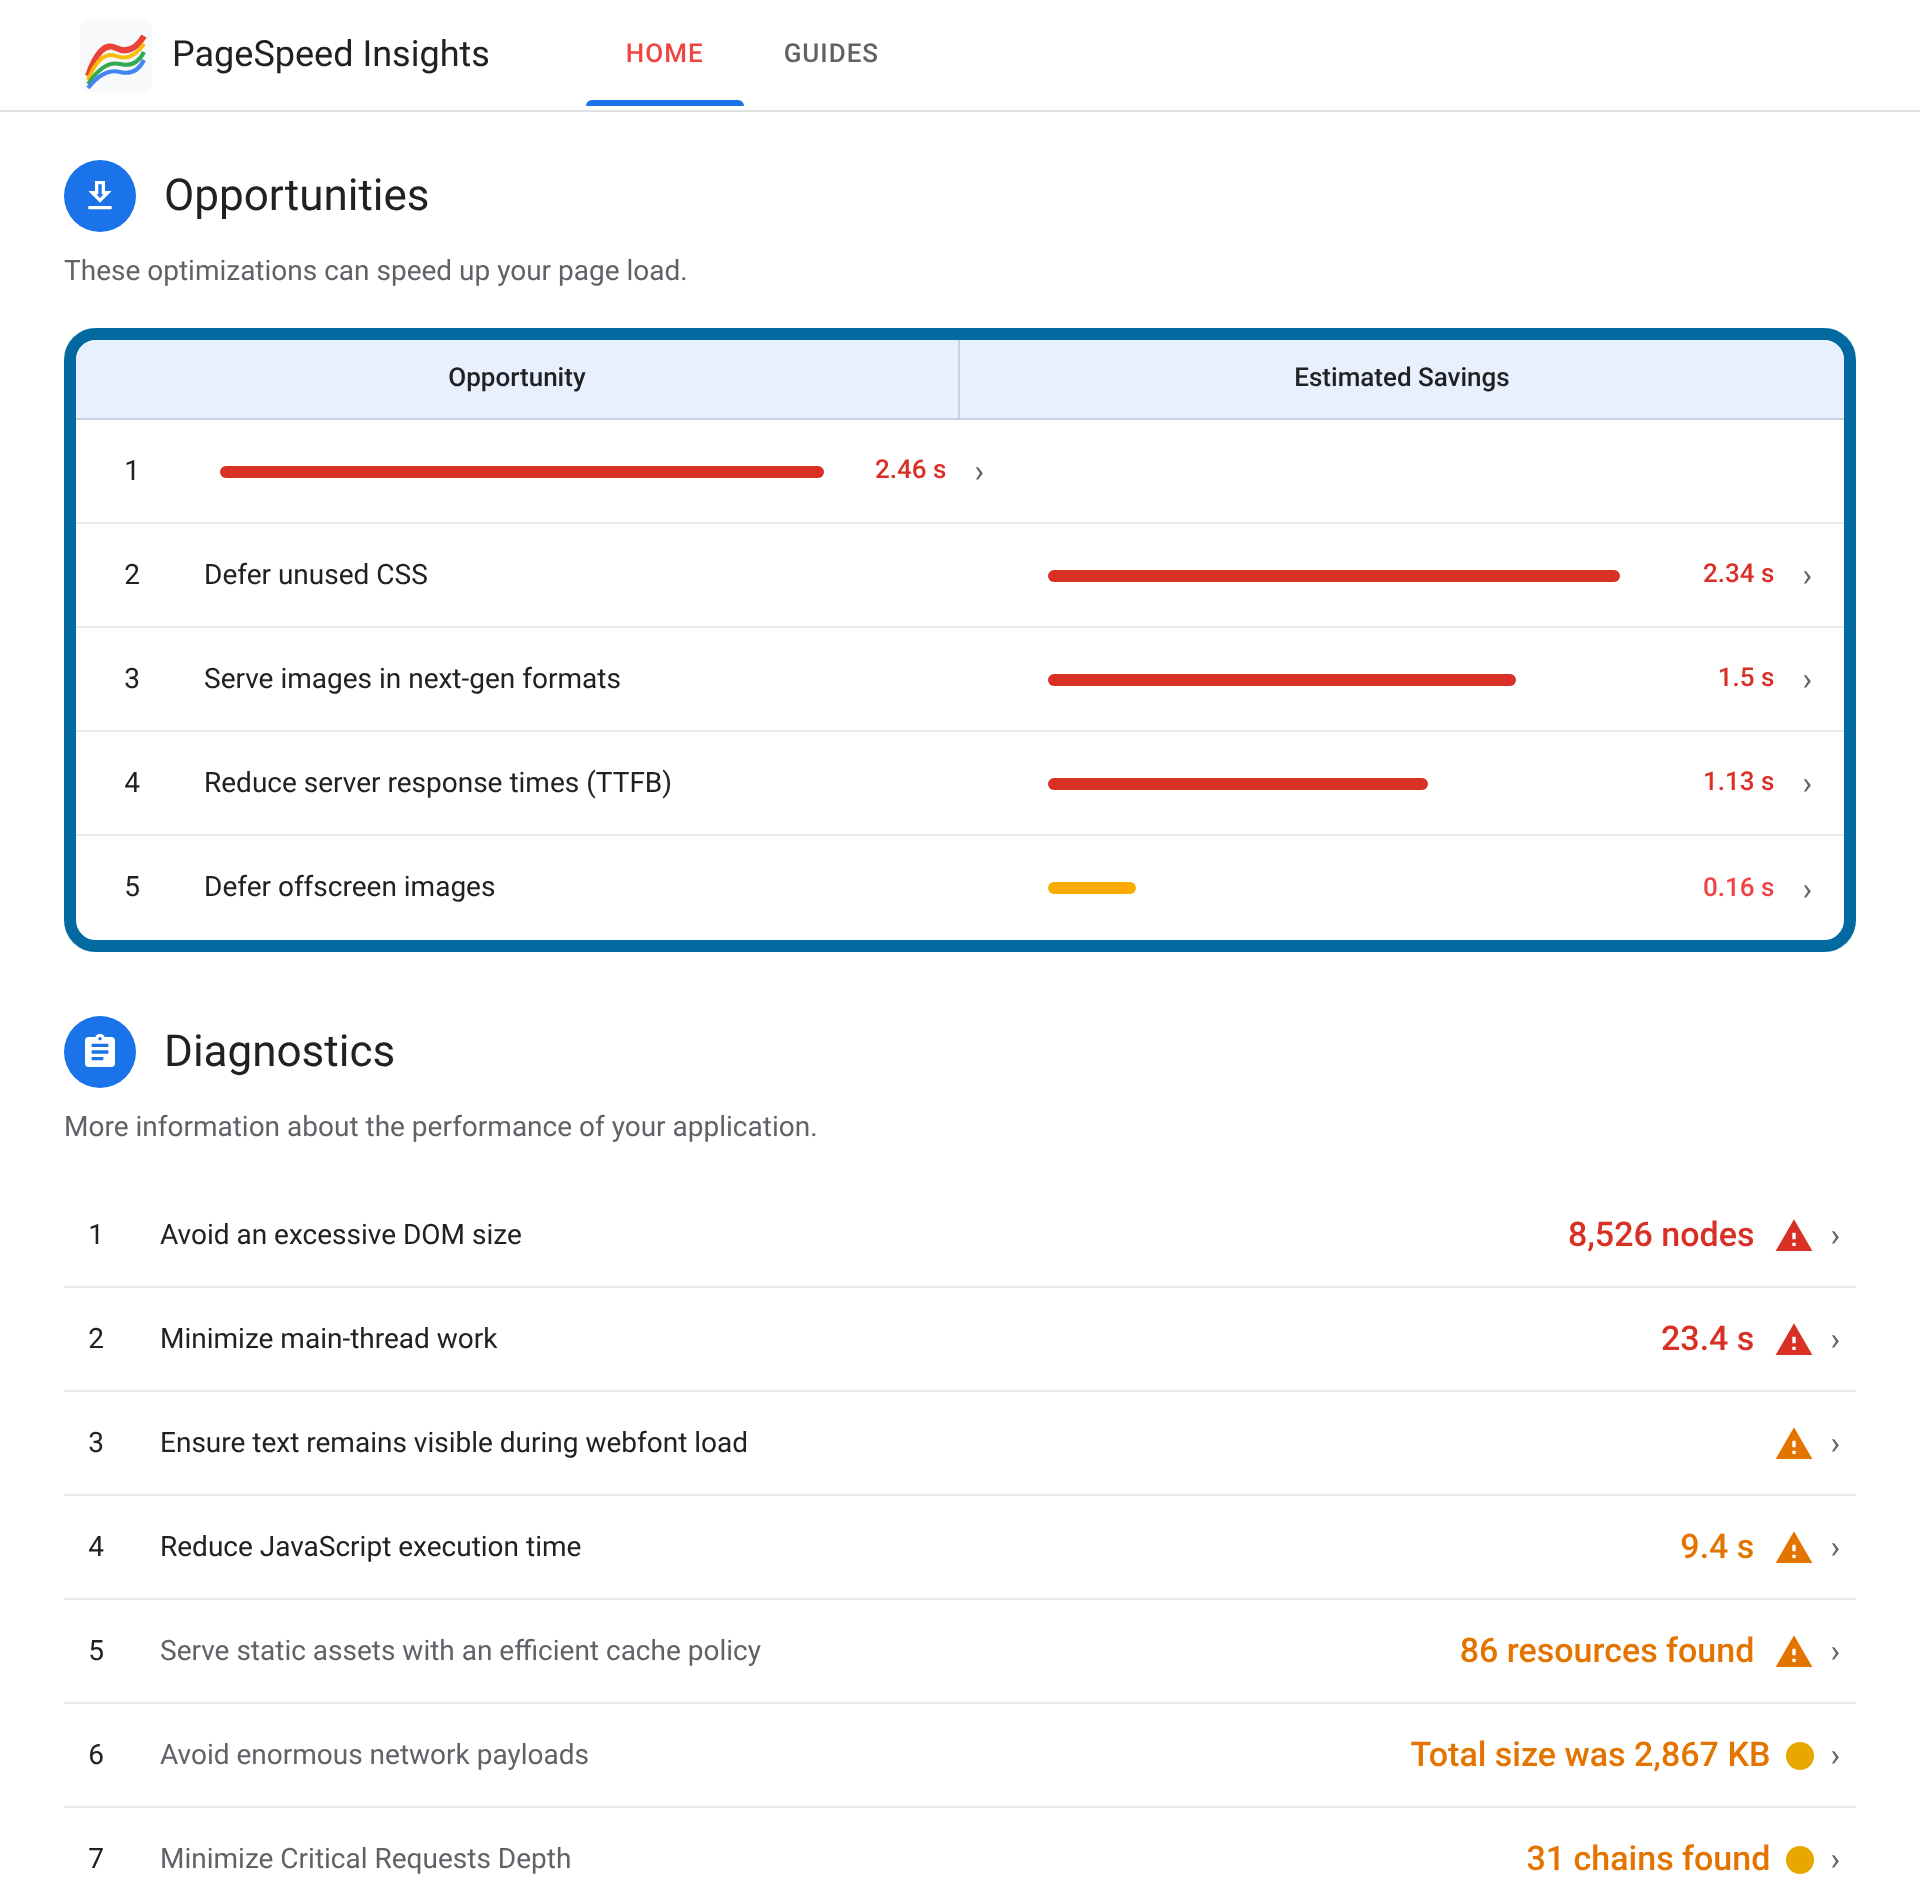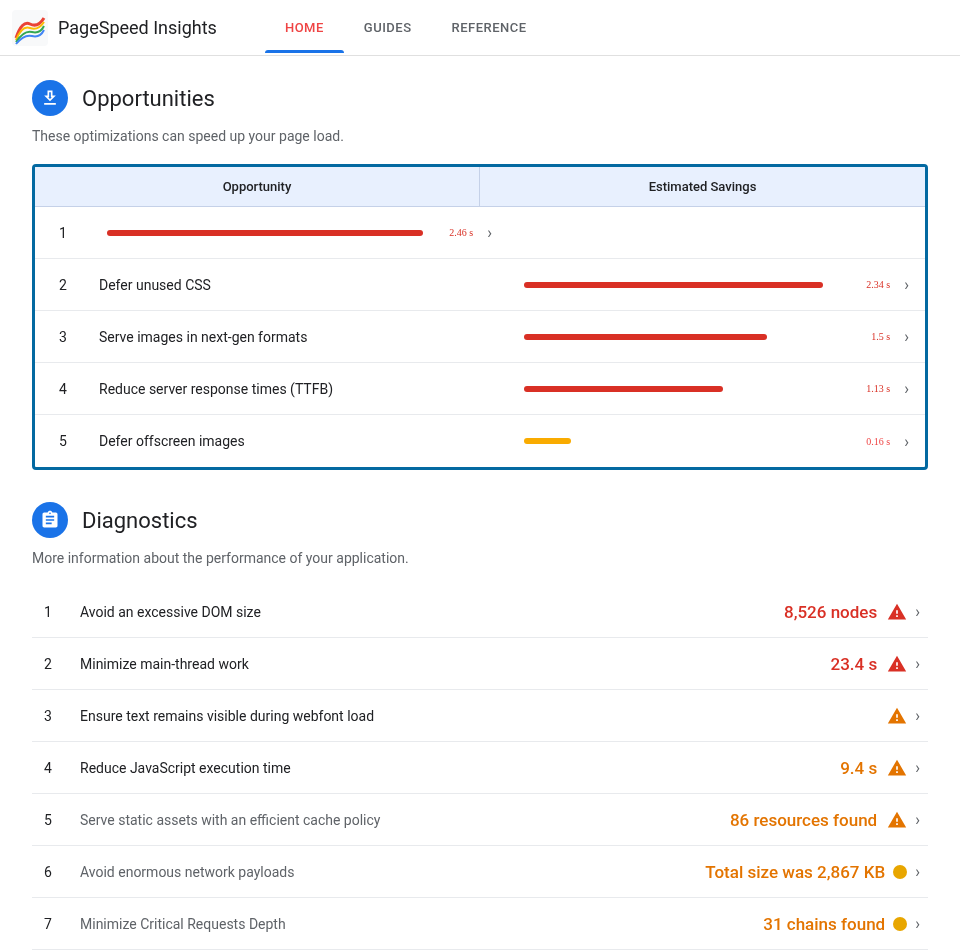--- a/index.html
+++ b/index.html
@@ -2,21 +2,21 @@
 <html><head>
   <meta charset="utf-8">
   <style>
     * { box-sizing: border-box; margin: 0; padding: 0; }
     body { font-family: 'Roboto', Arial, sans-serif; background: #fff; color: #202124; font-size: 14px; }
 
     
     .header {
       display: flex;
       align-items: center;
-      padding: 0 12px;
+      padding: 0 40px;
       height: 56px;
       border-bottom: 1px solid #e0e0e0;
       background: #fff;
     }
     .header-logo {
       display: flex;
       align-items: center;
       margin-right: 32px;
       gap: 10px;
     }
@@ -151,24 +151,23 @@
     .savings-bar-container {
       flex: 1;
       display: flex;
       align-items: center;
     }
     .savings-bar {
       height: 6px;
       border-radius: 3px;
     }
     .savings-value {
-      font-size: 10px;
+      font-size: 13px;
       font-weight: 500;
       white-space: nowrap;
-      font-family: Liberation Serif, serif;
     }
     .chevron-icon {
       color: #5f6368;
       font-size: 16px;
       margin-left: 4px;
     }
     .red-bar { background: #d93025; }
     .orange-bar { background: #f9ab00; }
     .diag-row {
       display: grid;
@@ -227,39 +226,38 @@
       <path d="M4 28 Q10 10 18 14 Q26 18 32 8" stroke="#ea4335" stroke-width="3" fill="none"></path>
       <path d="M4 30 Q10 15 18 18 Q26 21 32 12" stroke="#fbbc04" stroke-width="2" fill="none"></path>
       <path d="M4 32 Q12 20 20 22 Q28 24 32 16" stroke="#34a853" stroke-width="2" fill="none"></path>
       <path d="M4 34 Q12 24 20 26 Q28 28 32 20" stroke="#4285f4" stroke-width="2" fill="none"></path>
     </svg>
     <span class="header-title">PageSpeed Insights</span>
   </div>
   <nav class="header-nav">
     <div class="nav-item active">HOME</div>
     <div class="nav-item">GUIDES</div>
-    <div class="nav-item">REFERENCE</div>
   </nav>
 </header>
 
 <main class="main">
 
   <section class="section">
     <div class="section-header">
       <div class="section-icon">
 
         <svg viewBox="0 0 24 24">
           <path d="M19 9h-4V3H9v6H5l7 7 7-7zm-8 2V5h2v6h1.17L12 13.17 9.83 11H11zm-6 7h14v2H5z"></path>
         </svg>
       </div>
       <h2 class="section-title">Opportunities</h2>
     </div>
     <p class="section-subtitle">These optimizations can speed up your page load.</p>
 
-    <div style="border: 3px solid #0369a1; border-radius: 4px; overflow: hidden;">
+    <div style="border: 6px solid #0369a1; border-radius: 16px; overflow: hidden;">
 
       <div class="table-header">
         <div class="table-header-cell">Opportunity</div>
         <div class="table-header-cell">Estimated Savings</div>
       </div>
 
       <div id="opportunities-rows">
           <div class="opportunity-row">
     <div class="row-num">1</div>
     <div class="row-savings">

